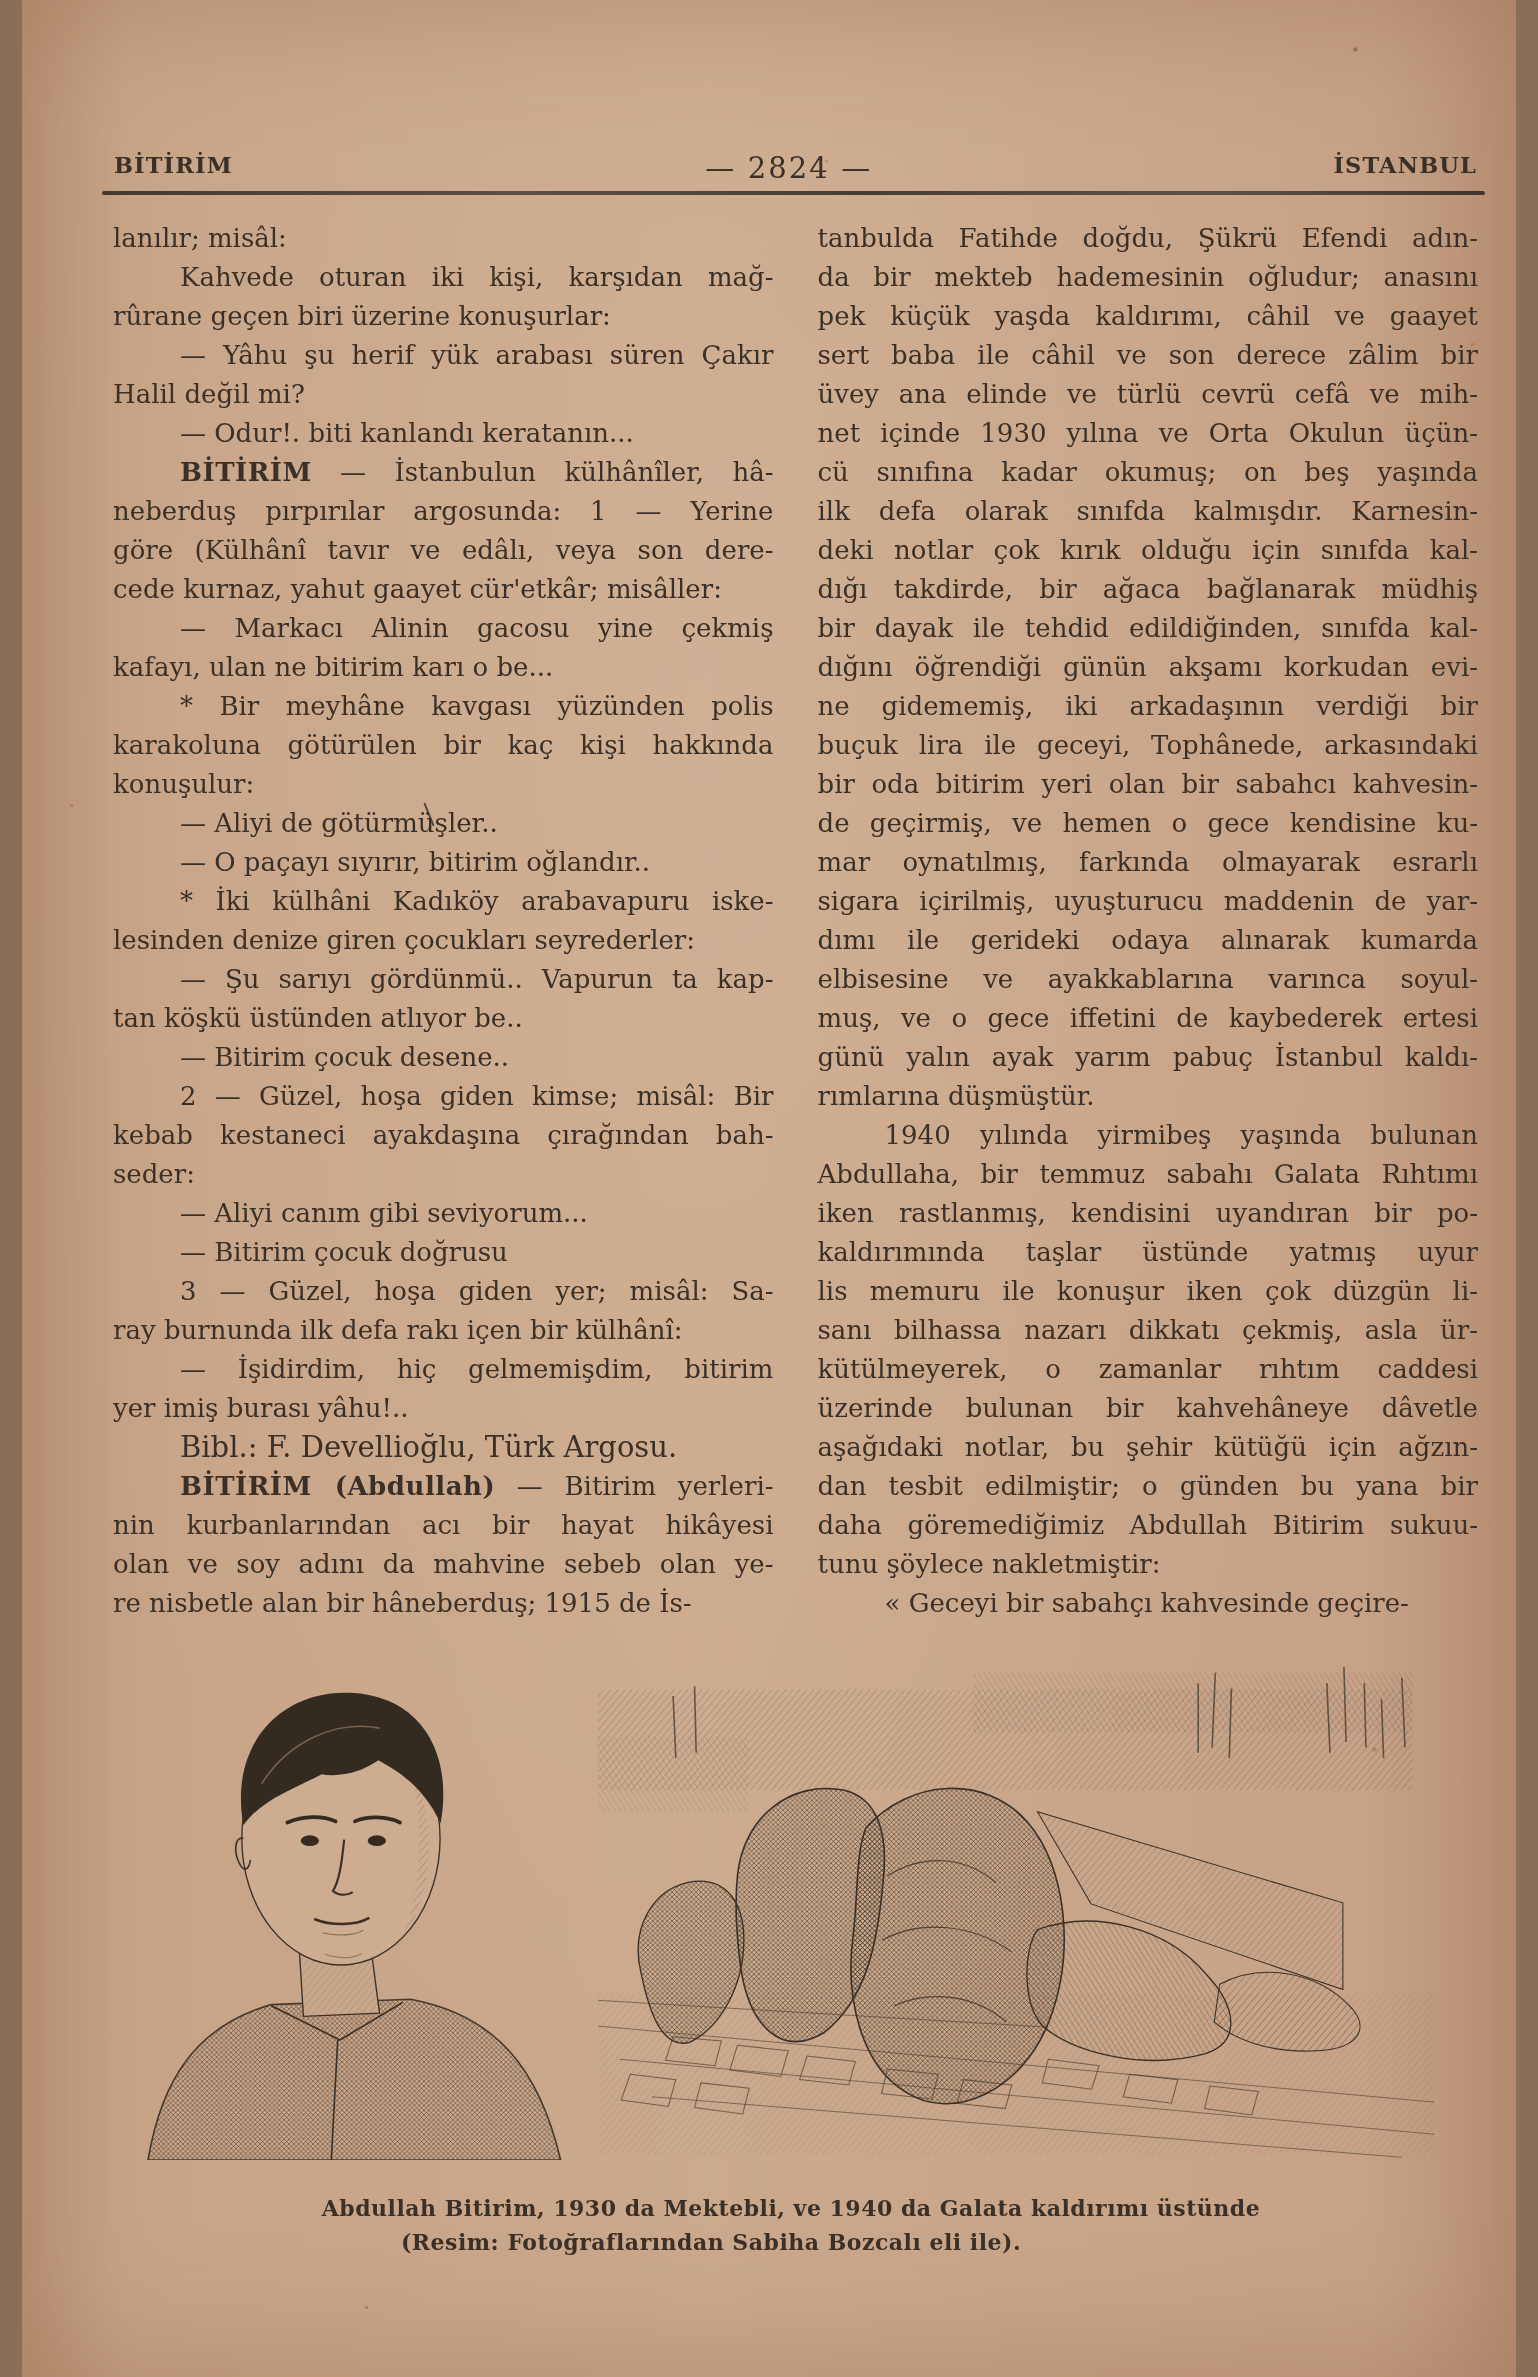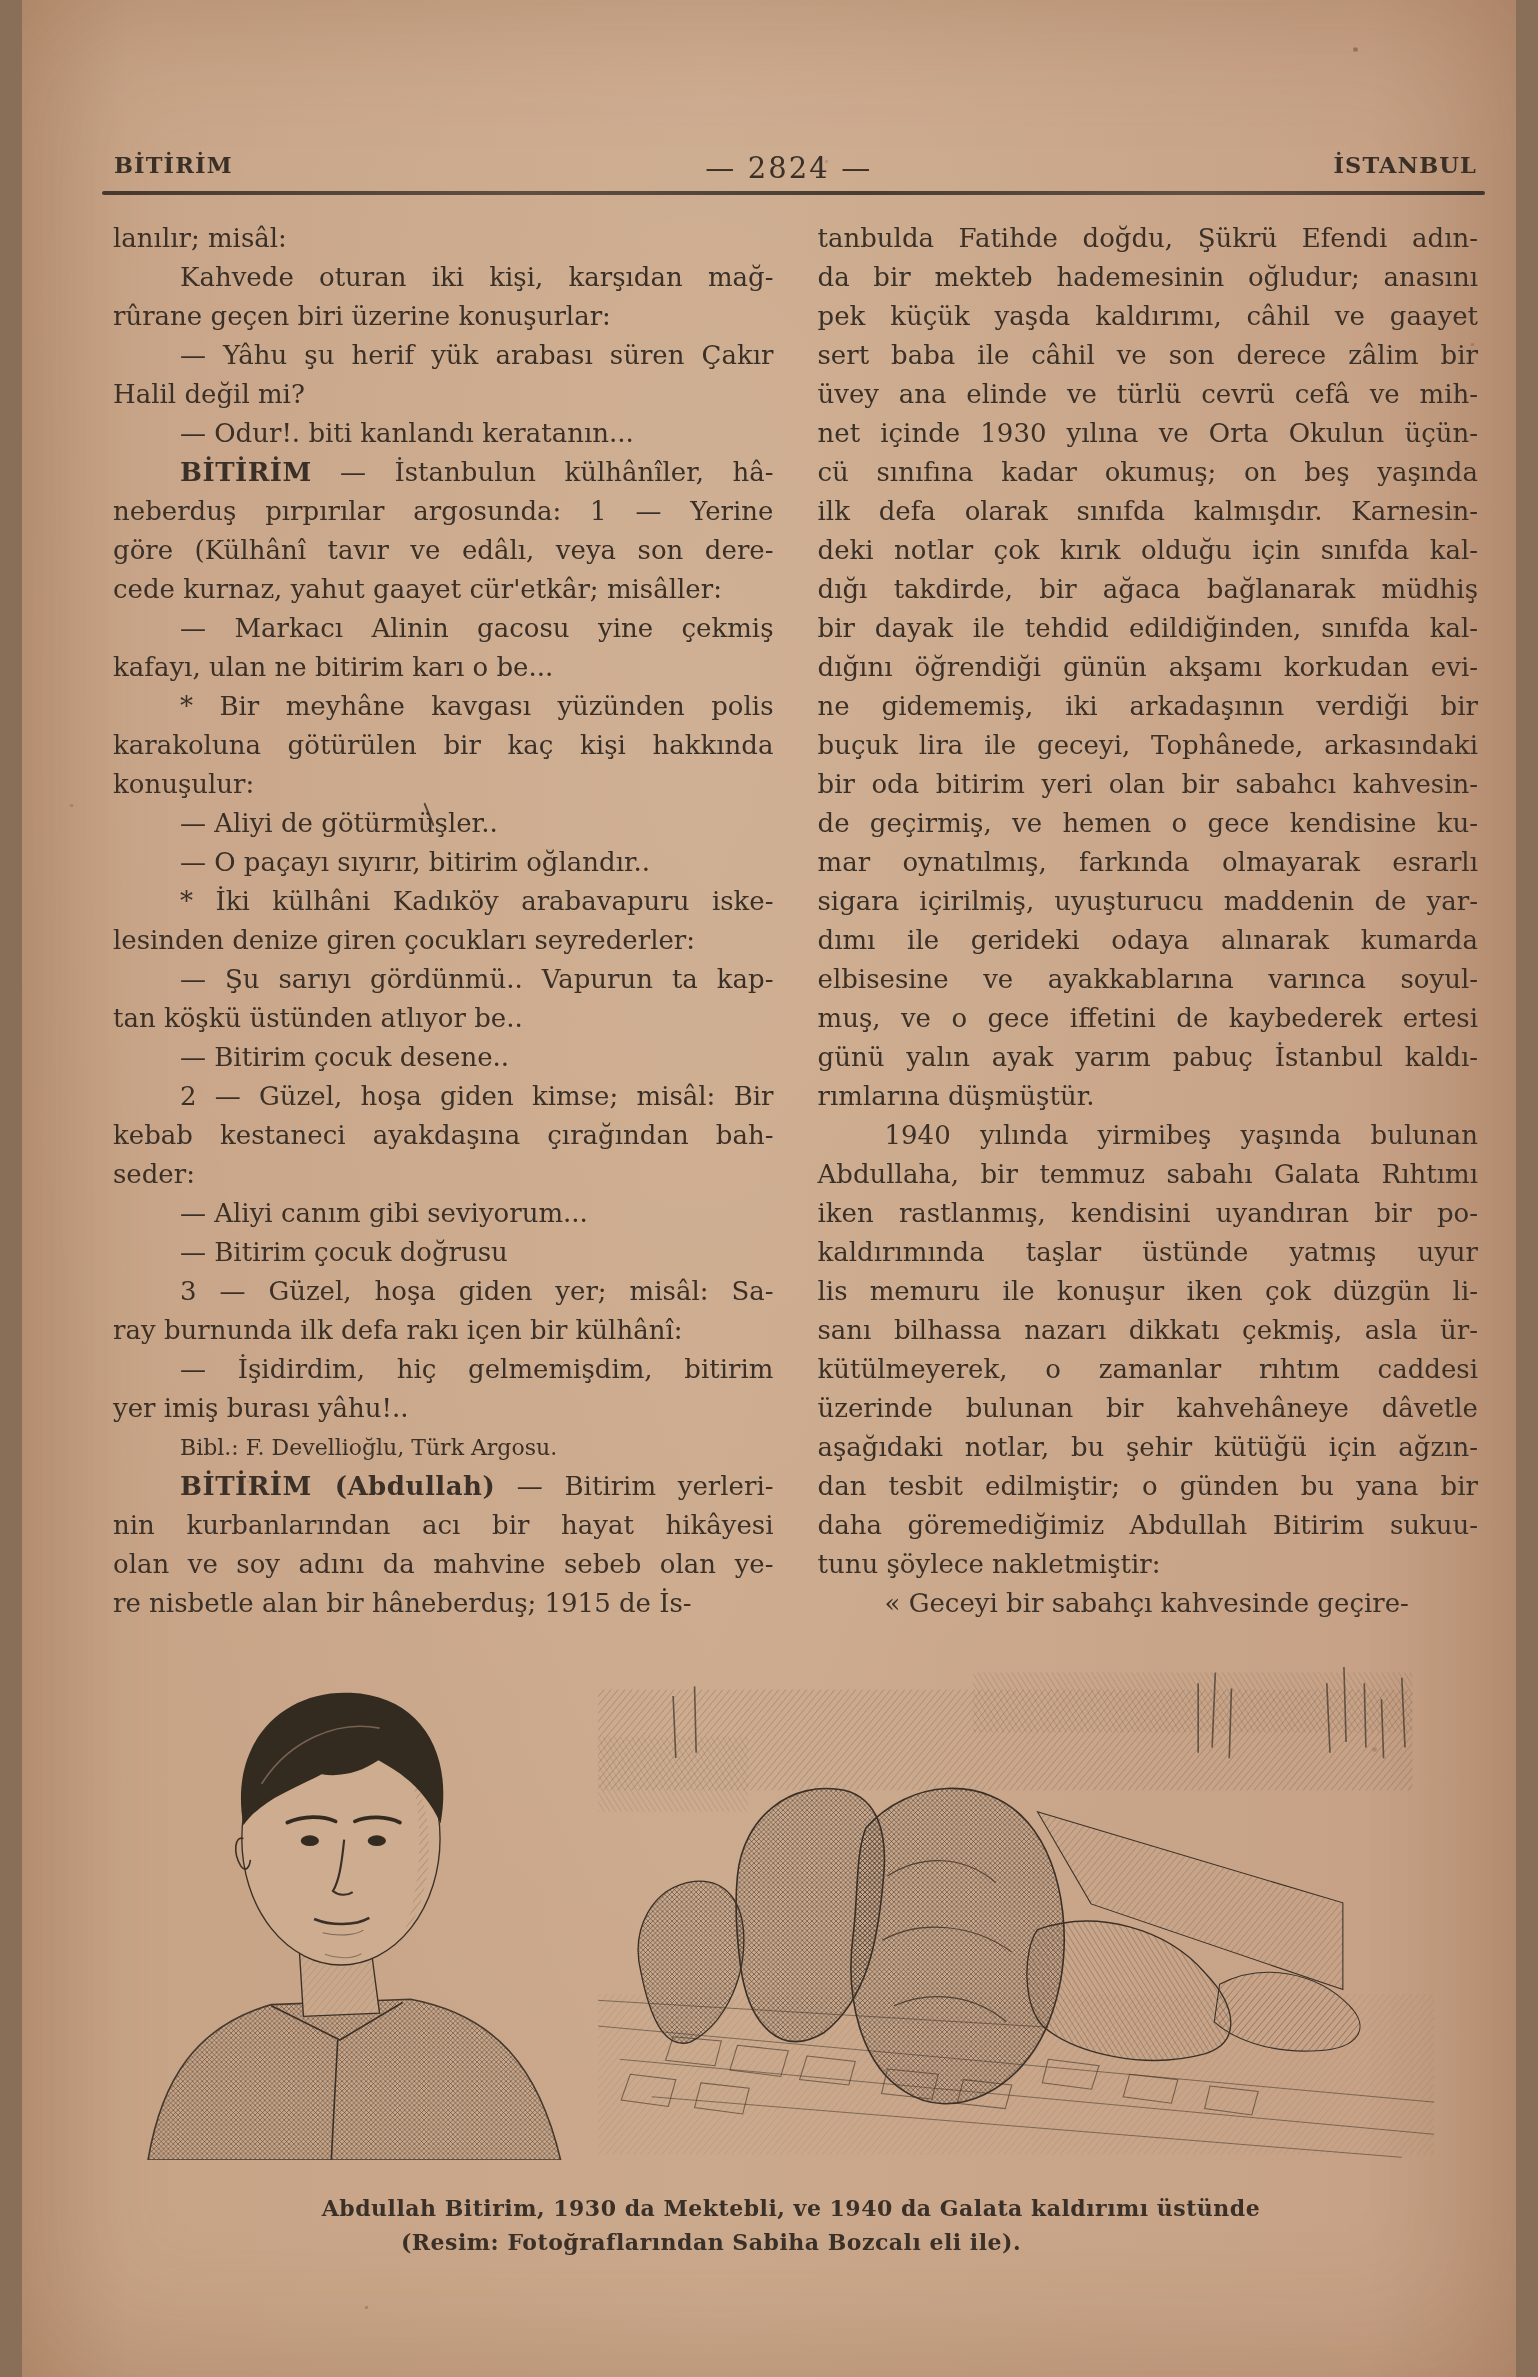--- a/index.html
+++ b/index.html
@@ -48,21 +48,21 @@
   .para{}
   .line{
     text-align:justify;
     text-align-last:justify;
     -moz-text-align-last:justify;
     min-height:39px;
   }
   .line.first{text-indent:67px;}
   .line.last{text-align-last:left;-moz-text-align-last:left;}
   .bold,.headword{font-weight:bold;letter-spacing:0.5px;}
-  .para.bibl .line{font-size:22px;}
+  .para.bibl .line{font-size:29px;}
   
   .artifact{
     position:absolute;left:406px;top:802px;width:2.1px;height:25px;
     background:var(--ink);opacity:.8;transform:rotate(-22deg);border-radius:1.1px;
   }
   .specks{
     position:absolute;left:0;top:0;width:0.5px;height:0.5px;border-radius:50%;
     box-shadow:
       1333px 49px 0 1.6px rgba(110,75,50,.55),
       1450px 344px 0 1.1px rgba(150,70,40,.35),

